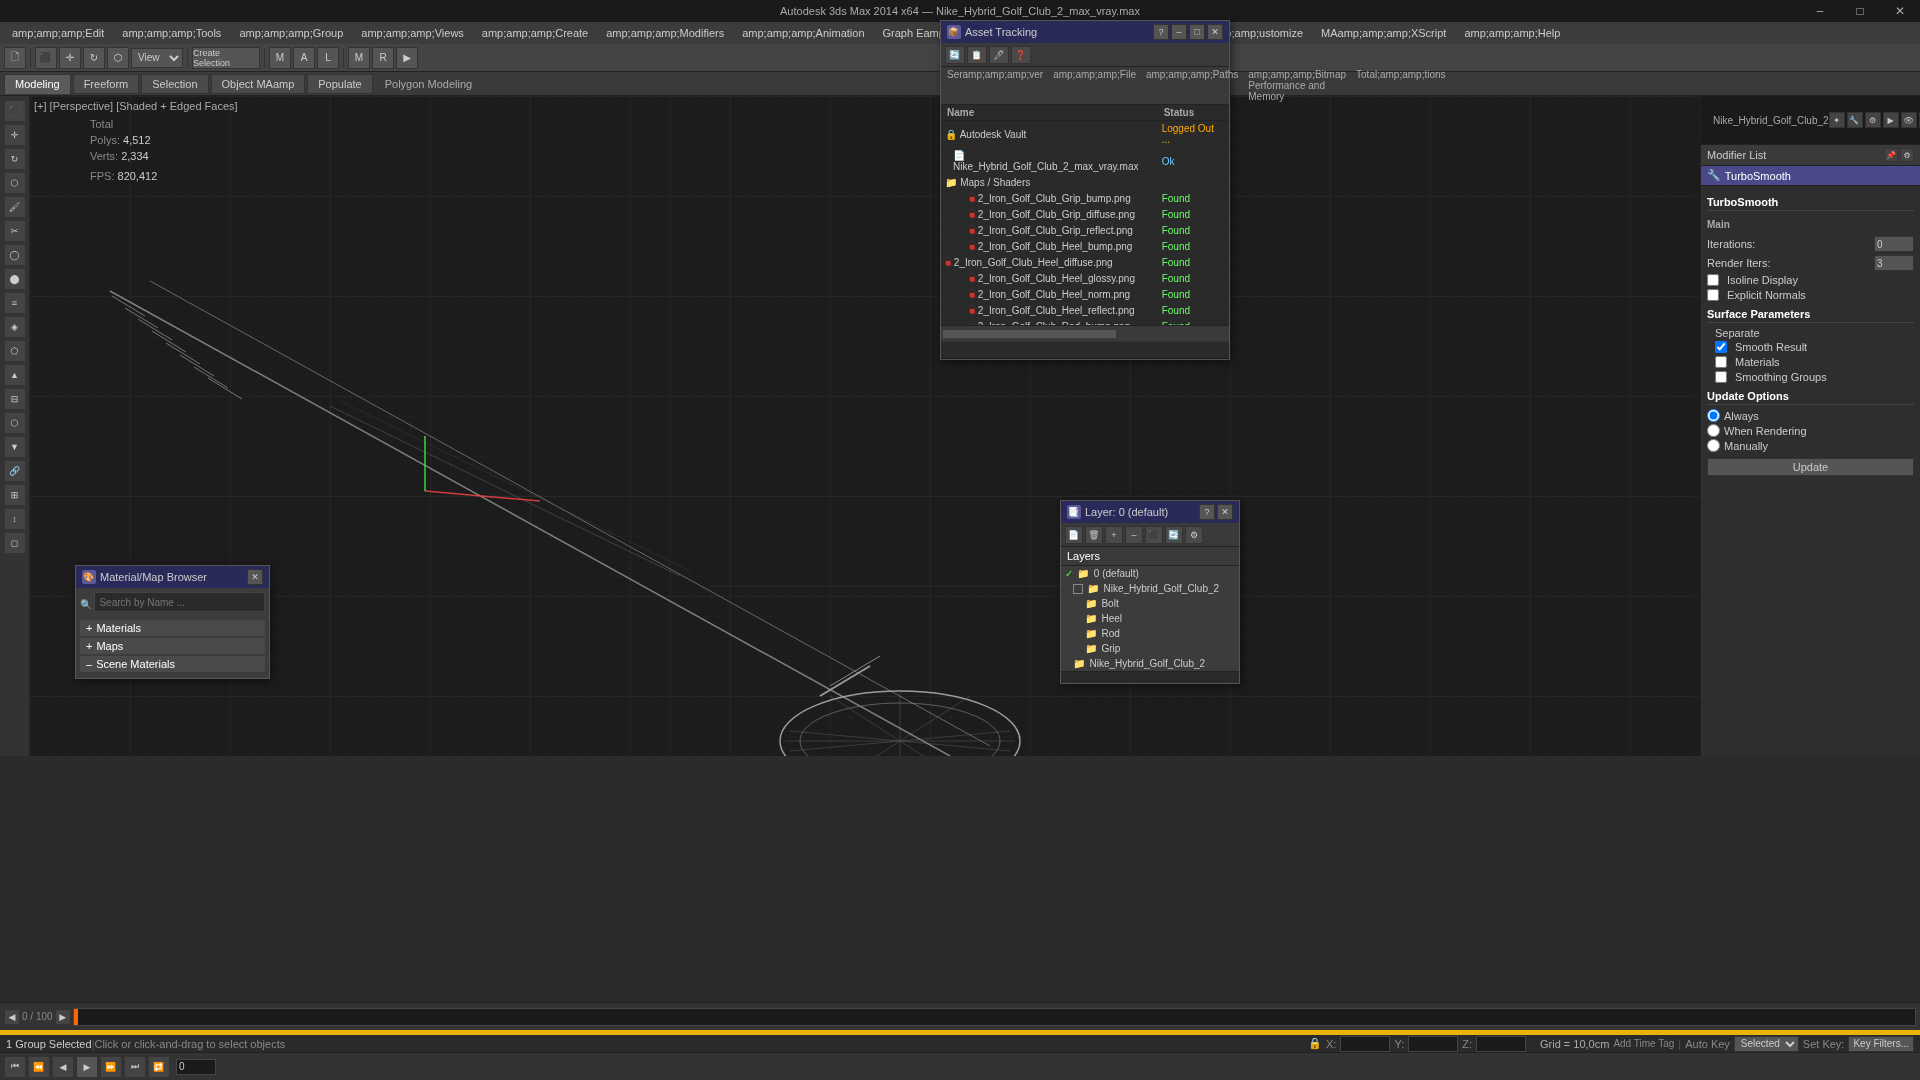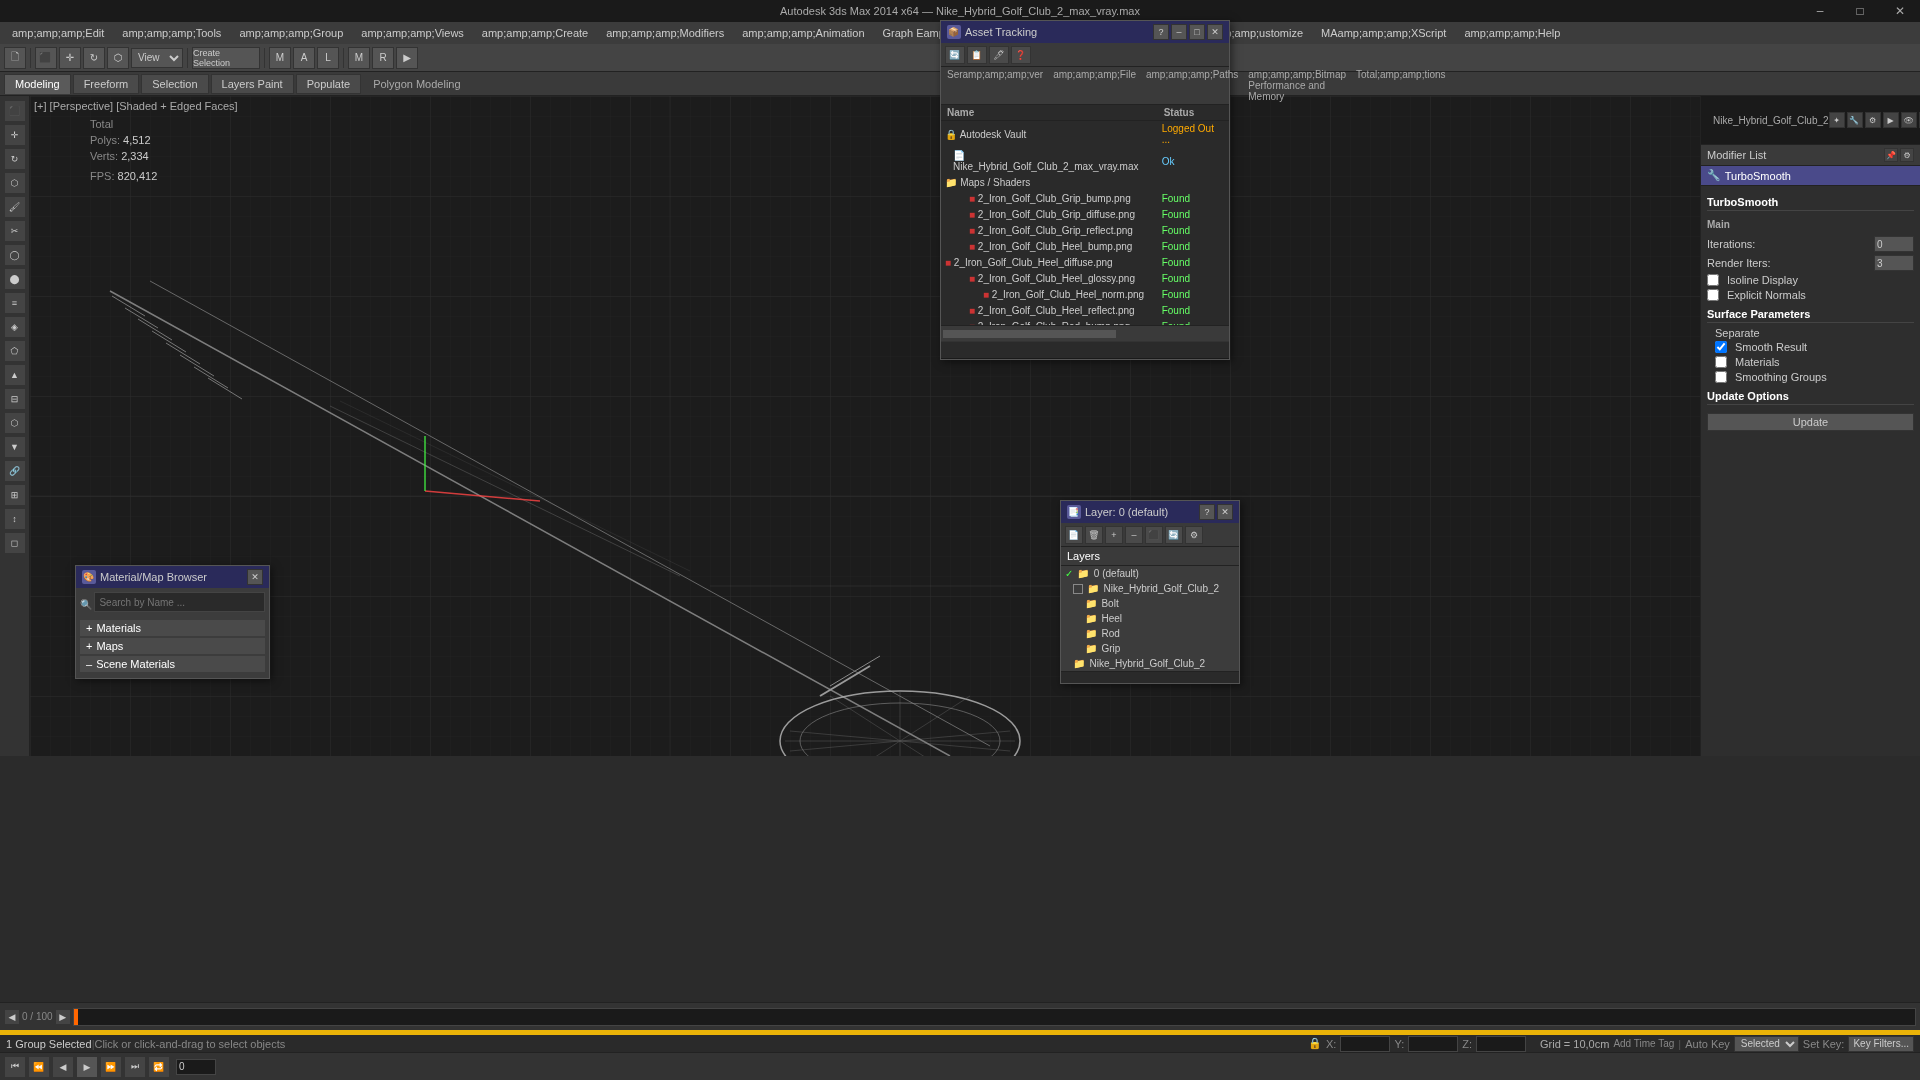--- a/index.html
+++ b/index.html
@@ -579,21 +579,21 @@
   <div class="toolbar-sep"></div>
   <div class="toolbar-btn">M</div>
   <div class="toolbar-btn">R</div>
   <div class="toolbar-btn">▶</div>
 </div>
 
 <div id="tab-row">
   <div class="tab-btn active">Modeling</div>
   <div class="tab-btn">Freeform</div>
   <div class="tab-btn">Selection</div>
-  <div class="tab-btn">Layers Paint</div>
+  <div class="tab-btn">Object MAamp</div>
   <div class="tab-btn">Populate</div>
   <div class="tab-label">Polygon Modeling</div>
 </div>
 
 <div style="display:flex; height: 660px; position: relative;">
 
   <div id="left-toolbar">
     <div class="lt-btn">⬛</div>
     <div class="lt-btn">✛</div>
     <div class="lt-btn">↻</div>
@@ -775,20 +775,40 @@
         </div>
         <div class="ts-row">
           <label style="display:flex;align-items:center;gap:4px;cursor:pointer;">
             <input type="checkbox" class="ts-checkbox" style="">
             <span class="ts-label">Smoothing Groups</span>
           </label>
         </div>
       </div>
 
       <div class="ts-section-title">Update Options</div>
+      <div class="ts-radio-group">
+        <div class="ts-radio-row">
+          <label style="display:flex;align-items:center;gap:4px;cursor:pointer;">
+            <input type="radio" name="update" checked="" style="">
+            <span class="ts-label">Always</span>
+          </label>
+        </div>
+        <div class="ts-radio-row">
+          <label style="display:flex;align-items:center;gap:4px;cursor:pointer;">
+            <input type="radio" name="update" style="">
+            <span class="ts-label">When Rendering</span>
+          </label>
+        </div>
+        <div class="ts-radio-row">
+          <label style="display:flex;align-items:center;gap:4px;cursor:pointer;">
+            <input type="radio" name="update" style="">
+            <span class="ts-label">Manually</span>
+          </label>
+        </div>
+      </div>
       <button class="ts-btn">Update</button>
     </div>
   </div>
 </div>
 
 <div class="float-panel" id="asset-panel">
   <div class="float-panel-header">
     <span class="panel-icon">📦</span>
     <span>Asset Tracking</span>
     <div class="float-panel-controls">
@@ -850,21 +870,21 @@
         </tr>
         <tr>
           <td style=""><span style="color:#c33;">■</span> 2_Iron_Golf_Club_Heel_diffuse.png</td>
           <td style="color:#6f6;">Found</td>
         </tr>
         <tr>
           <td style="padding-left:28px;"><span style="color:#c33;">■</span> 2_Iron_Golf_Club_Heel_glossy.png</td>
           <td style="color:#6f6;">Found</td>
         </tr>
         <tr>
-          <td style="padding-left:42px;"><span style="color:#c33;">■</span> 2_Iron_Golf_Club_Heel_norm.png</td>
+          <td style="padding-left:28px;"><span style="color:#c33;">■</span> 2_Iron_Golf_Club_Heel_norm.png</td>
           <td style="color:#6f6;">Found</td>
         </tr>
         <tr>
           <td style="padding-left:28px;"><span style="color:#c33;">■</span> 2_Iron_Golf_Club_Heel_reflect.png</td>
           <td style="color:#6f6;">Found</td>
         </tr>
         <tr>
           <td style="padding-left:28px;"><span style="color:#c33;">■</span> 2_Iron_Golf_Club_Rod_bump.png</td>
           <td style="color:#6f6;">Found</td>
         </tr>

